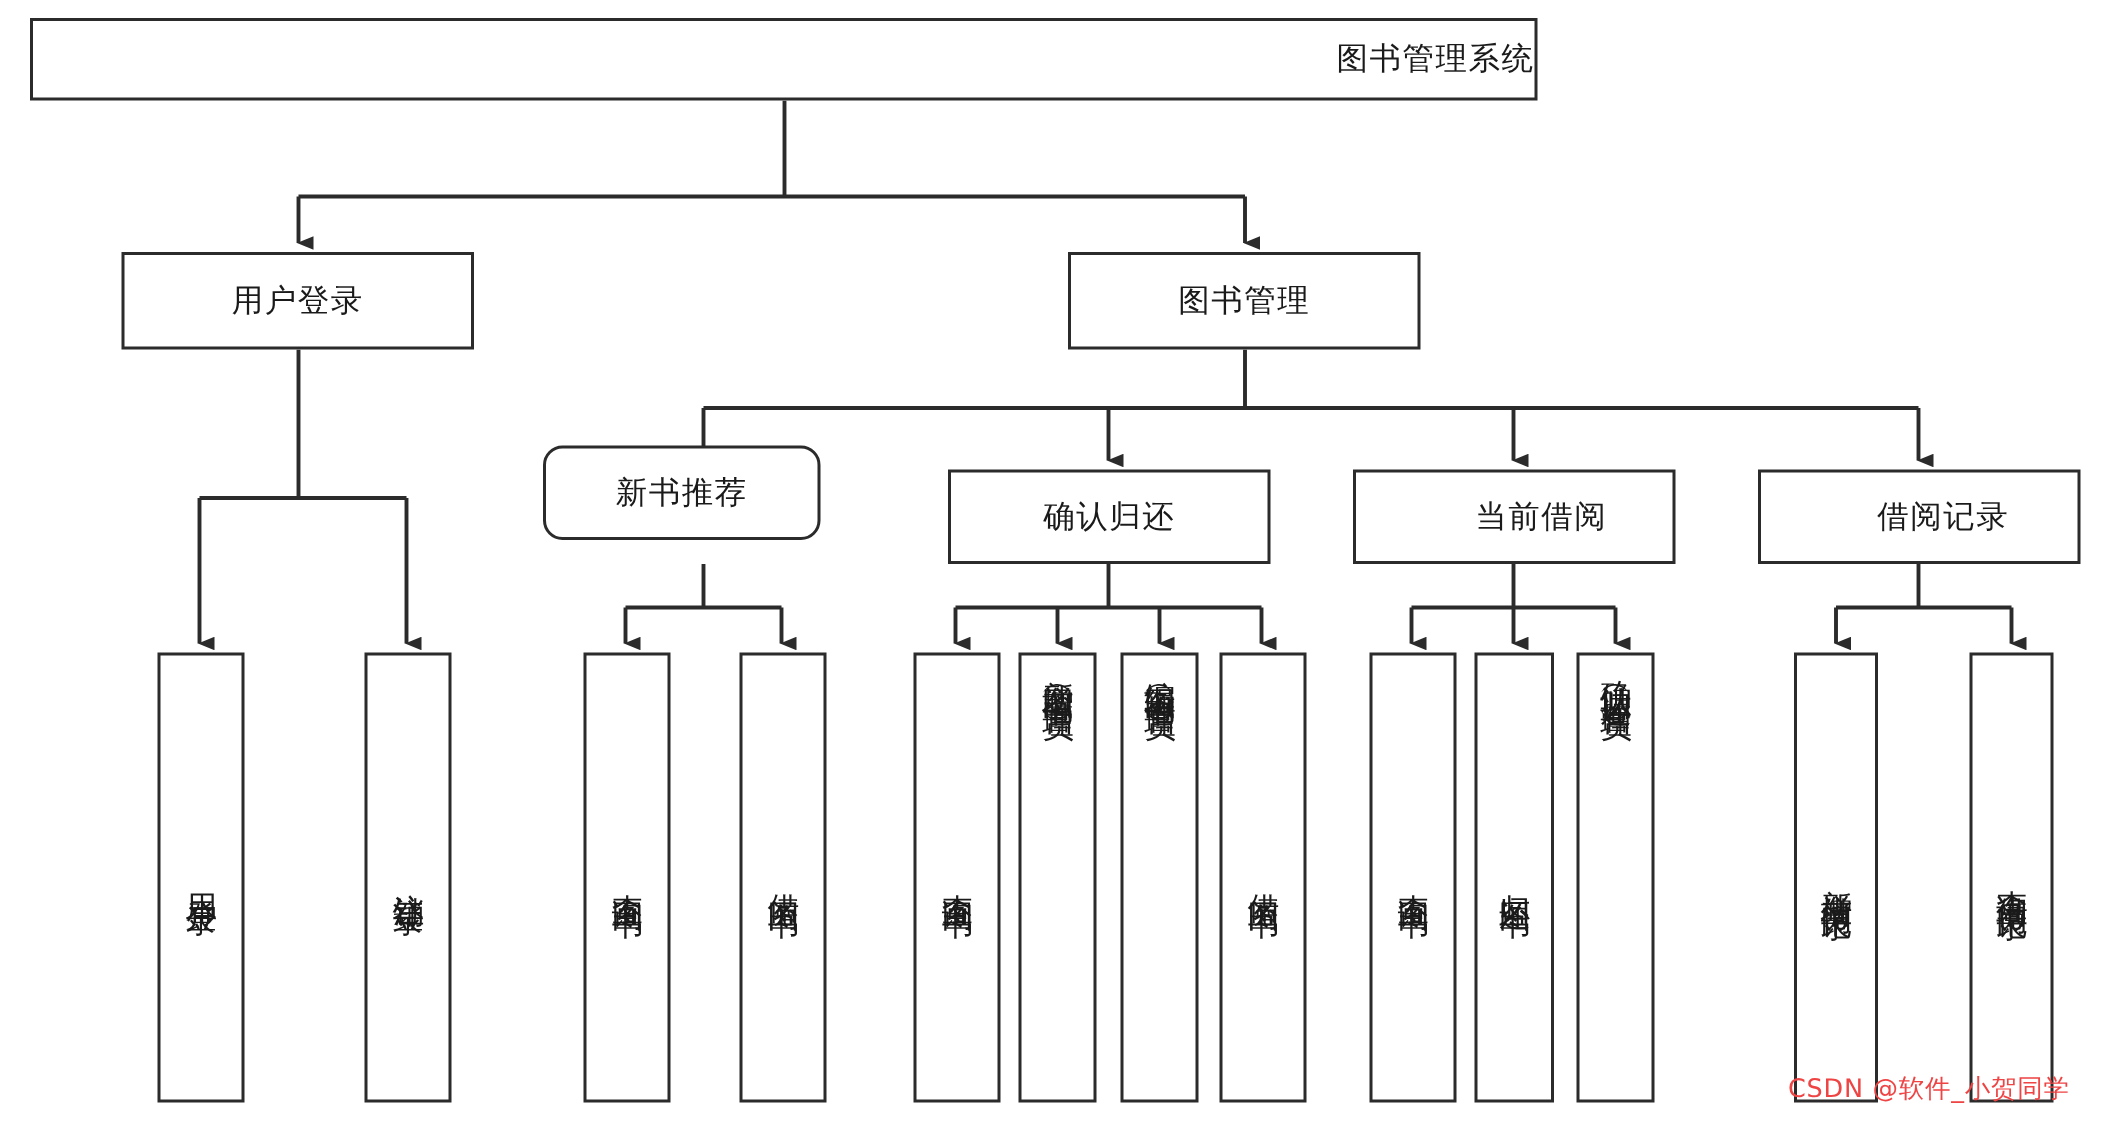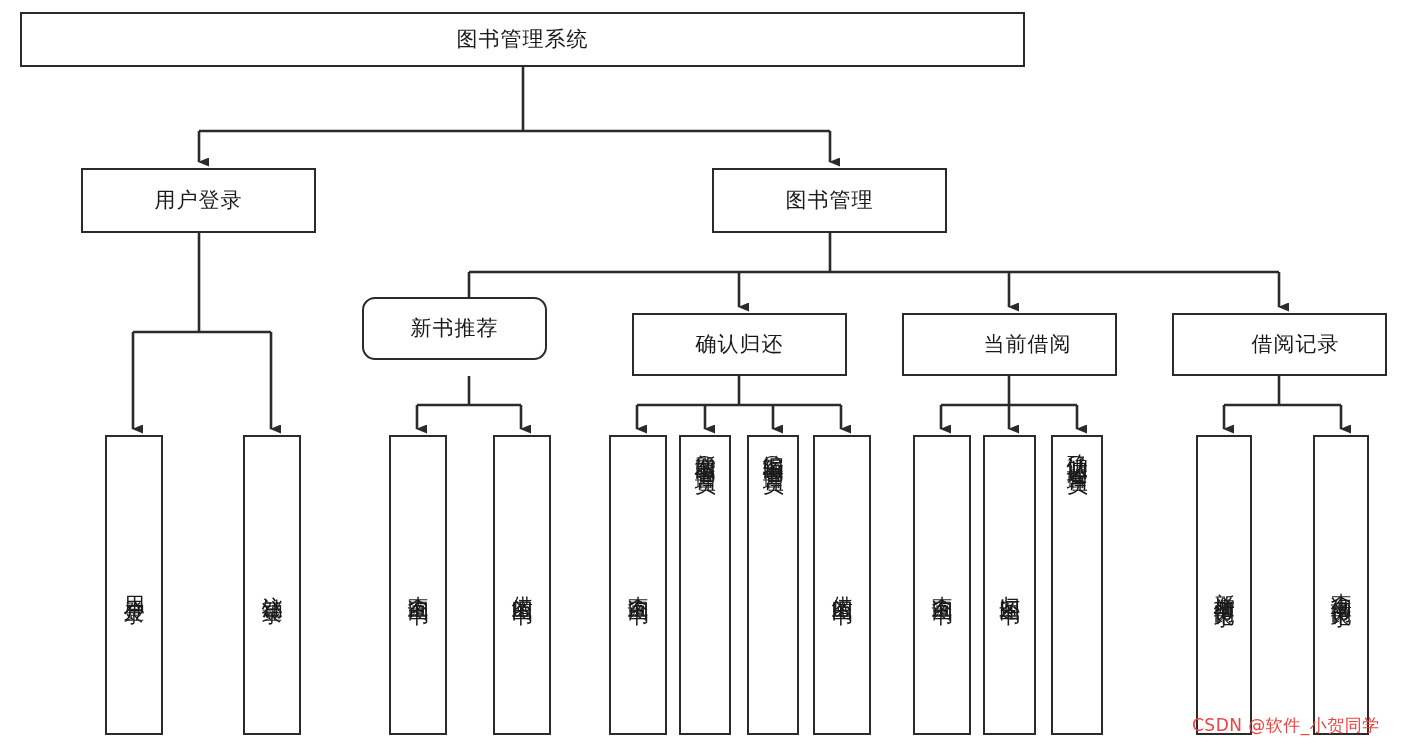--- a/index.html
+++ b/index.html
@@ -113,21 +113,21 @@
       <path d="M1009,405 L1009,429" marker-end="url(#arrowhead)"></path>
       <path d="M1077,405 L1077,429" marker-end="url(#arrowhead)"></path>
 
       <path d="M1279,376 L1279,405"></path>
       <path d="M1224,405 L1341,405"></path>
       <path d="M1224,405 L1224,429" marker-end="url(#arrowhead)"></path>
       <path d="M1341,405 L1341,429" marker-end="url(#arrowhead)"></path>
     </g>
   </svg>
 
-  <div class="node horiz" style="left:20px; top:12px; width:1005px; height:55px;">
+  <div class="node horiz" style="left:20px; top:12px; width:1005px; height:55px;justify-content:flex-end;">
     <span class="label">图书管理系统</span>
   </div>
 
   <div class="node horiz" style="left:81px; top:168px; width:235px; height:65px;">
     <span class="label">用户登录</span>
   </div>
   <div class="node horiz" style="left:712px; top:168px; width:235px; height:65px;font-family:Liberation Serif, serif;">
     <span class="label">图书管理</span>
   </div>
 

